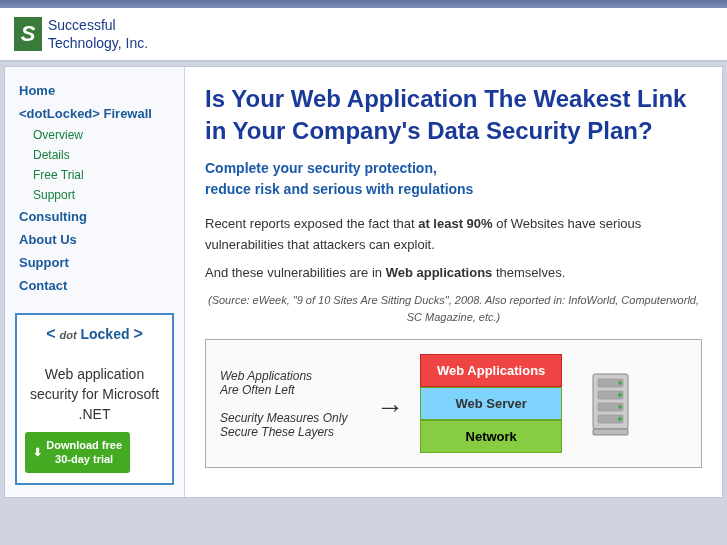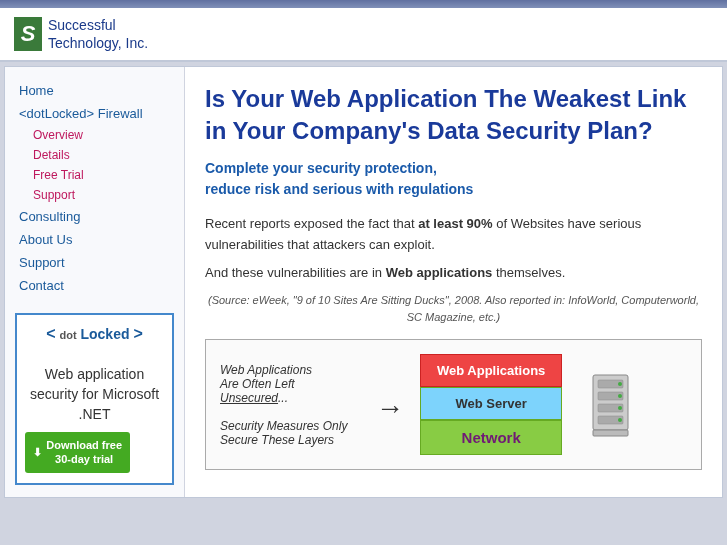--- a/index.html
+++ b/index.html
@@ -58,25 +58,26 @@
       border-right: 1px solid #d0d4e0;
       background: #f8f9fc;
     }
     .nav-item {
       display: block;
       padding: 4px 14px;
       color: #1a5a9a;
       text-decoration: none;
       font-size: 13px;
       cursor: pointer;
+      font-weight: bold;
     }
     .nav-sub-item {
       display: block;
       padding: 3px 14px 3px 28px;
-      color: #be185d;
+      color: #15803d;
       text-decoration: none;
       font-size: 12px;
       cursor: pointer;
     }
     .sidebar-bottom {
       margin: 16px 10px 0 10px;
       border: 2px solid #4488cc;
       padding: 10px 8px;
       background: #ffffff;
       text-align: center;
@@ -91,20 +92,21 @@
       color: #1a5a9a;
       margin-bottom: 6px;
     }
     .dot-locked-arrows {
       color: #1a5a9a;
       font-size: 16px;
     }
     .dot-text {
       font-size: 11px;
       color: #555;
+      font-style: italic;
     }
     .sidebar-desc {
       font-size: 14px;
       color: #333;
       margin: 22px 0 8px 0;
       line-height: 1.4;
     }
     .download-btn {
       background: #44aa22;
       color: white;
@@ -192,23 +194,23 @@
       background: #7dd3fc;
       color: #333;
       font-weight: bold;
       font-size: 13px;
       padding: 8px 16px;
       text-align: center;
       border: 1px solid #66aa22;
     }
     .layer-network {
       background: #88cc44;
-      color: #701a75;
-      font-weight: bold;
-      font-size: 15px;
+      color: #000000;
+      font-weight: bold;
+      font-size: 13px;
       padding: 8px 16px;
       text-align: center;
       border: 1px solid #66aa22;
     }
     .server-icon {
       margin-left: 10px;
       display: flex;
       align-items: center;
     }
   </style>
@@ -265,21 +267,20 @@
     </p>
     <p class="body-text">
       <span>And these vulnerabilities are in </span><span class="bold-text">Web applications</span><span> themselves.</span>
     </p>
     <p class="source-text">(Source: eWeek, "9 of 10 Sites Are Sitting Ducks", 2008. Also reported in: InfoWorld, Computerworld, SC Magazine, etc.)</p>
 
     <div class="diagram-box">
       <div class="diagram-left">
         <div>Web Applications</div>
         <div>Are Often Left</div>
-        <div><span class="underline">Unsecured</span><span>...</span></div>
         <br>
         <div>Security Measures Only</div>
         <div>Secure These Layers</div>
       </div>
       <div class="arrow">→</div>
       <div class="diagram-right">
         <div class="layer-web-app">Web Applications</div>
         <div class="layer-web-server">Web Server</div>
         <div class="layer-network">Network</div>
       </div>

